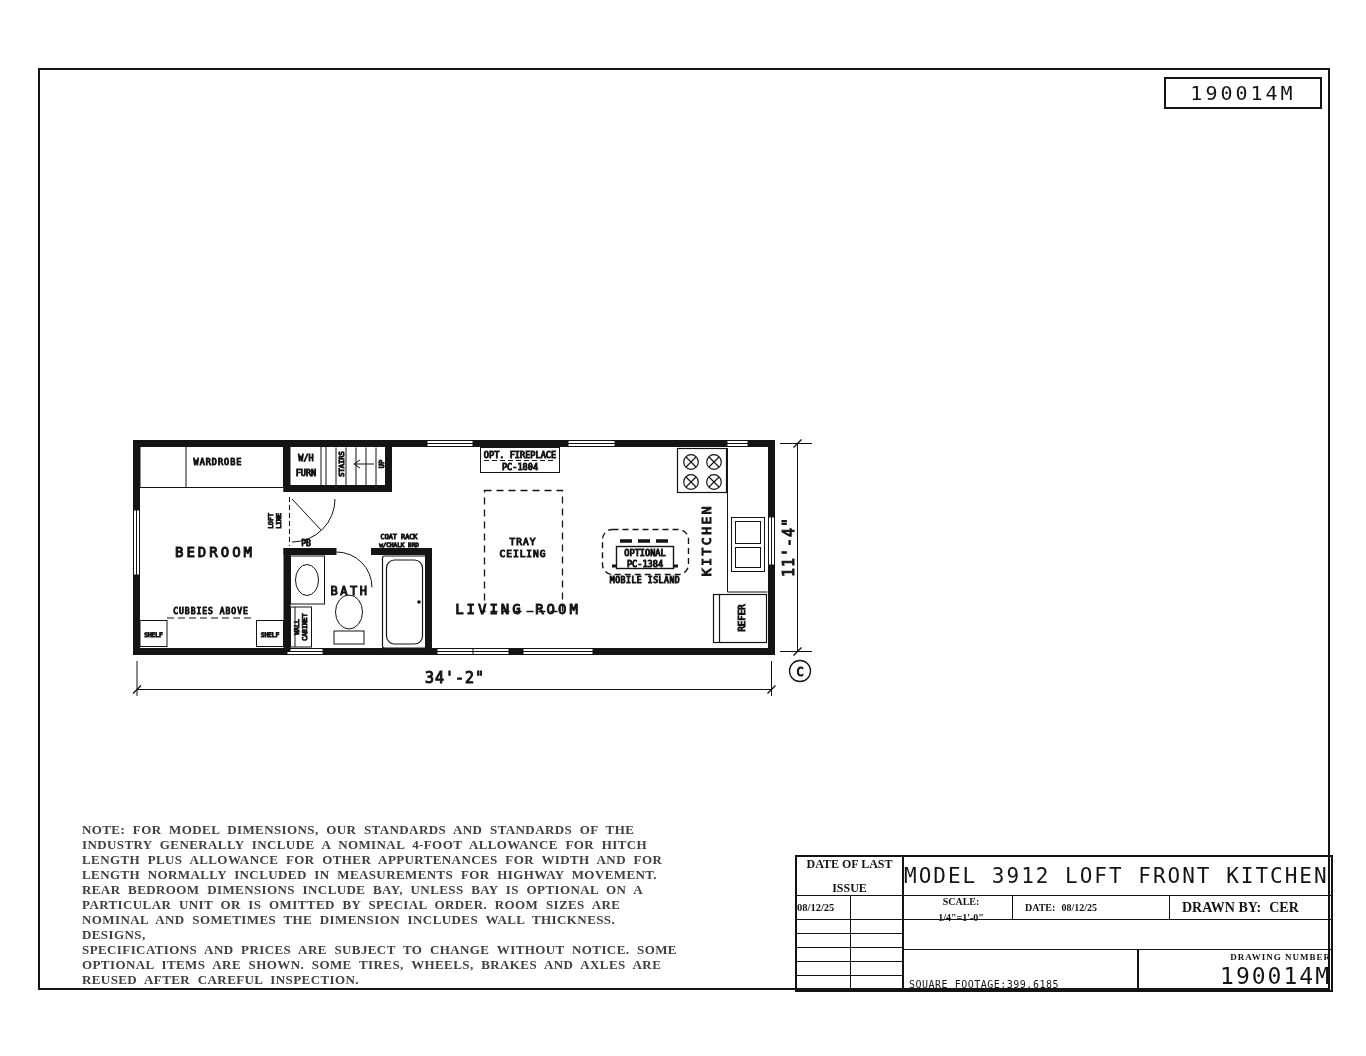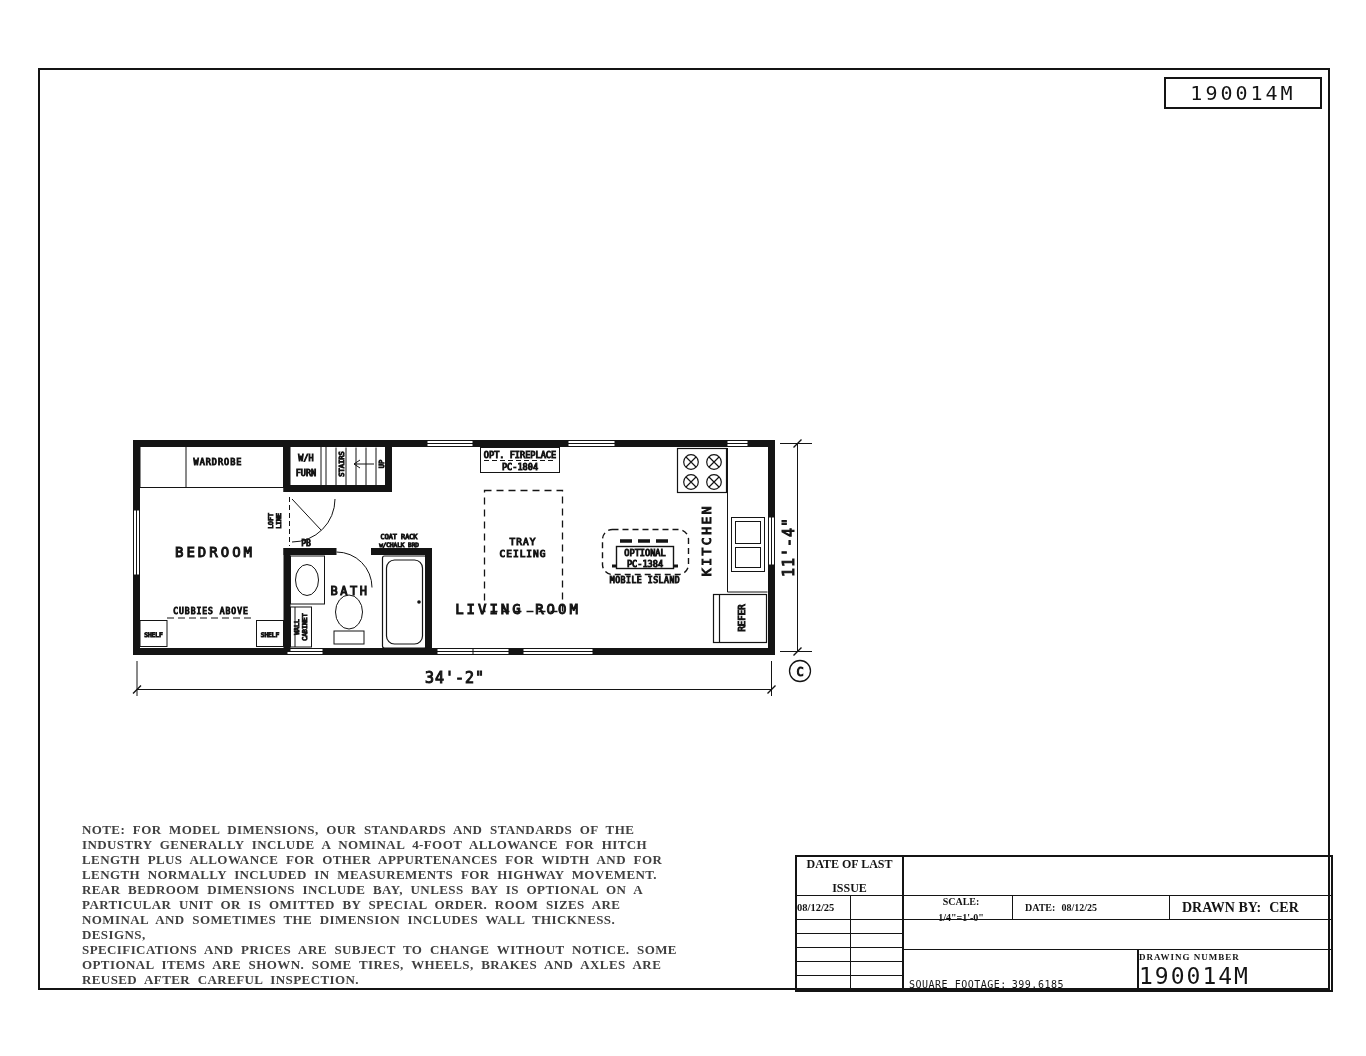--- a/index.html
+++ b/index.html
@@ -252,38 +252,39 @@
     <div class="line" style="left:53px;top:38px;width:1px;height:95px;"></div>
     <div class="line" style="left:105px;top:0;width:2px;height:133px;"></div>
     <div class="line" style="left:215px;top:38px;width:1px;height:24px;"></div>
     <div class="line" style="left:372px;top:38px;width:1px;height:24px;"></div>
     <div class="line" style="left:340px;top:92px;width:2px;height:41px;"></div>
 
     <div class="cell tb-serif" style="left:0;top:0;width:105px;height:38px;font-size:12px;line-height:14px;flex-direction:column;">
       <span>DATE OF LAST</span>
       <span>ISSUE</span>
     </div>
+    <div class="cell tb-cad" style="left:107px;top:0;width:427px;height:38px;font-size:21px;letter-spacing:2px;">MODEL 3912 LOFT FRONT KITCHEN</div>
 
     <div class="cell tb-serif" style="left:0;top:39px;width:53px;height:23px;font-size:10.5px;">08/12/25</div>
     <div class="cell tb-serif" style="left:113px;top:39px;width:102px;height:23px;font-size:10px;justify-content:flex-start;gap:5px;flex-direction:column;">
       <span>SCALE:</span>
       <span>1/4"=1'-0"</span>
     </div>
     <div class="cell tb-serif" style="left:228px;top:39px;width:144px;height:23px;font-size:10px;justify-content:flex-start;gap:6px;">
       <span>DATE:</span>
       <span>08/12/25</span>
     </div>
     <div class="cell tb-serif" style="left:385px;top:39px;width:149px;height:23px;font-size:14px;justify-content:flex-start;gap:8px;">
       <span>DRAWN BY:</span>
       <span>CER</span>
     </div>
 
-    <div class="cell tb-cad" style="left:112px;top:93px;width:228px;height:40px;font-size:10px;letter-spacing:0.5px;justify-content:flex-start;align-items:flex-end;padding-bottom:8px;gap:5px;">
+    <div class="cell tb-cad" style="left:112px;top:93px;width:228px;height:40px;font-size:10px;letter-spacing:0.5px;justify-content:flex-start;align-items:flex-end;padding-bottom:8px;">
       <span>SQUARE FOOTAGE:</span>
       <span>399.6185</span>
     </div>
-    <div style="position:absolute;left:342px;top:92px;width:192px;height:41px;text-align:left;">
+    <div style="position:absolute;left:342px;top:92px;width:192px;height:41px;text-align:right;">
       <div class="tb-serif" style="font-size:9px;margin-top:3px;letter-spacing:1px;">DRAWING NUMBER</div>
       <div class="tb-cad" style="font-size:23px;letter-spacing:2px;margin-top:1px;">190014M</div>
     </div>
   </div>
 
 </div>
 
 </body></html>

